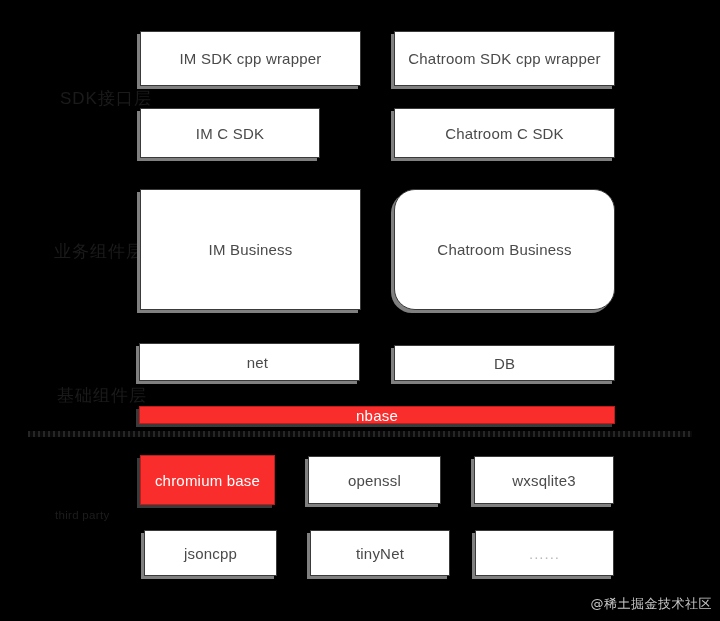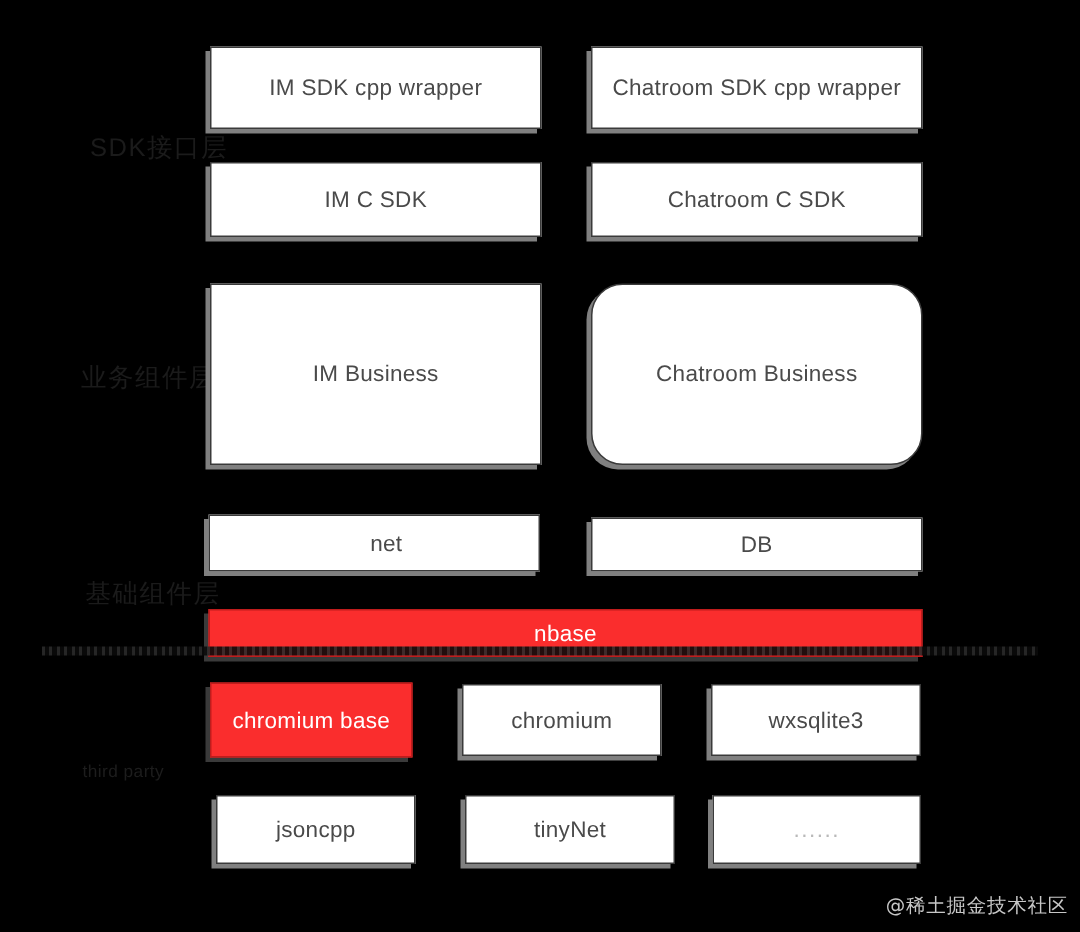--- a/index.html
+++ b/index.html
@@ -93,39 +93,39 @@
 <div class="layer-label" style="left:54px; top:240px;">业务组件层</div>
 
 <div class="layer-label" style="left:57px; top:384px;">基础组件层</div>
 
 <div class="layer-label latin" style="left:55px; top:509px;">third party</div>
 
 <div class="box" style="left:140px; top:31px; width:221px; height:55px;">IM SDK cpp wrapper</div>
 
 <div class="box" style="left:394px; top:31px; width:221px; height:55px;">Chatroom SDK cpp wrapper</div>
 
-<div class="box" style="left:140px; top:108px; width:221px; height:50px;">IM C SDK</div>
+<div class="box" style="left:140px; top:108px; width:180px; height:50px;">IM C SDK</div>
 
 <div class="box" style="left:394px; top:108px; width:221px; height:50px;">Chatroom C SDK</div>
 
 <div class="box" style="left:140px; top:189px; width:221px; height:121px;">IM Business</div>
 
 <div class="box" style="left:394px; top:189px; width:221px; height:121px;border-radius:21px;">Chatroom Business</div>
 
 <div class="box" style="left:139px; top:343px; width:221px; height:38px;padding-left:16px;">net</div>
 
 <div class="box" style="left:394px; top:345px; width:221px; height:36px;">DB</div>
 
-<div class="box red" style="left:139px; top:406px; width:476px; height:32px;">nbase</div>
+<div class="box red" style="left:139px; top:406px; width:476px; height:18px;">nbase</div>
 
 <div class="divider"></div>
 
 <div class="box red" style="left:140px; top:455px; width:135px; height:50px;">chromium base</div>
 
-<div class="box" style="left:308px; top:456px; width:133px; height:48px;">chromium</div>
+<div class="box" style="left:308px; top:456px; width:133px; height:48px;">openssl</div>
 
 <div class="box" style="left:474px; top:456px; width:140px; height:48px;">wxsqlite3</div>
 
 <div class="box" style="left:144px; top:530px; width:133px; height:46px;">jsoncpp</div>
 
 <div class="box" style="left:310px; top:530px; width:140px; height:46px;">tinyNet</div>
 
 <div class="box ellipsis" style="left:475px; top:530px; width:139px; height:46px;">......</div>
 
 <div class="watermark">@稀土掘金技术社区</div>

